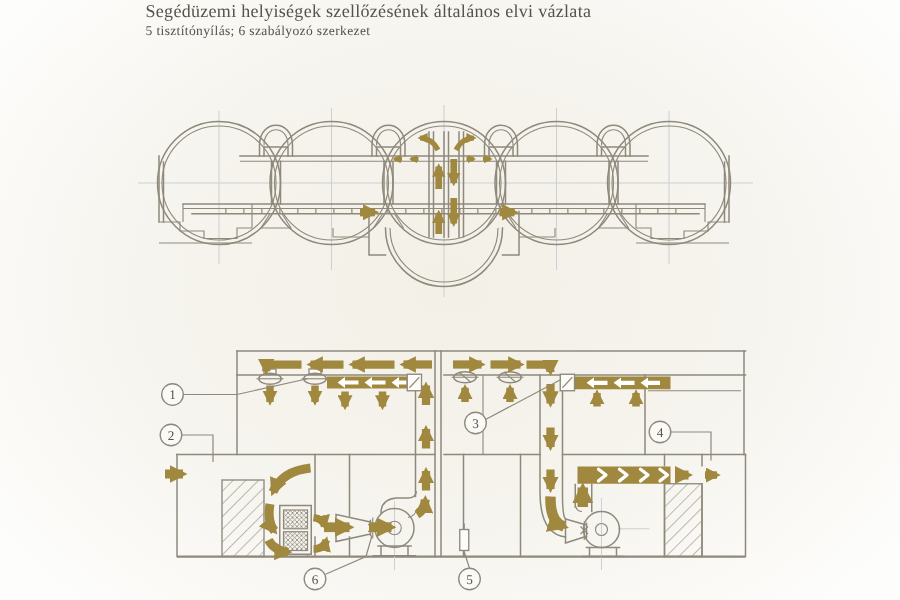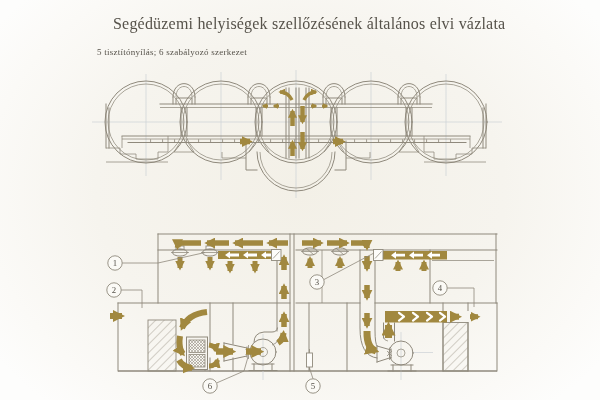--- a/index.html
+++ b/index.html
@@ -5,21 +5,21 @@
   :root{
     --accent:#a1883f; --line:#8f897c; --faint:#ccd1d6; --text:#56524a; --paper:#f4f1e9;
   }
   html,body{margin:0;padding:0;}
   .stage{
     position:relative;width:600px;height:400px;overflow:hidden;
     background:radial-gradient(ellipse 62% 72% at 50% 48%, #f3f0e7 0%, #f6f4ee 55%, #fbfaf7 85%, #fdfdfc 100%);
     font-family:"Liberation Serif", serif;
   }
   .caption{position:absolute;left:97px;top:1px;color:var(--text);}
-  .caption .t{font-size:16px;line-height:13px;letter-spacing:.2px;margin:16px;}
+  .caption .t{font-size:12px;line-height:13px;letter-spacing:.2px;margin:0;}
   .caption .l{font-size:9px;line-height:12.6px;letter-spacing:.25px;margin:0;}
   svg{position:absolute;left:0;top:0;}
   .ln{stroke:var(--line);stroke-width:1;fill:none;stroke-linecap:square;}
   .l2{stroke:var(--line);stroke-width:.75;fill:none;}
   .lk{stroke:var(--line);stroke-width:1.5;fill:none;}
   .ft{stroke:var(--faint);stroke-width:.7;fill:none;}
   .arw{stroke:var(--accent);fill:none;stroke-linecap:butt;}
   .tf{fill:var(--accent);stroke:none;}
   .wf{fill:#ffffff;stroke:none;}
   .wc{stroke:#fff;stroke-width:2.2;fill:none;stroke-linecap:round;stroke-linejoin:round;}

